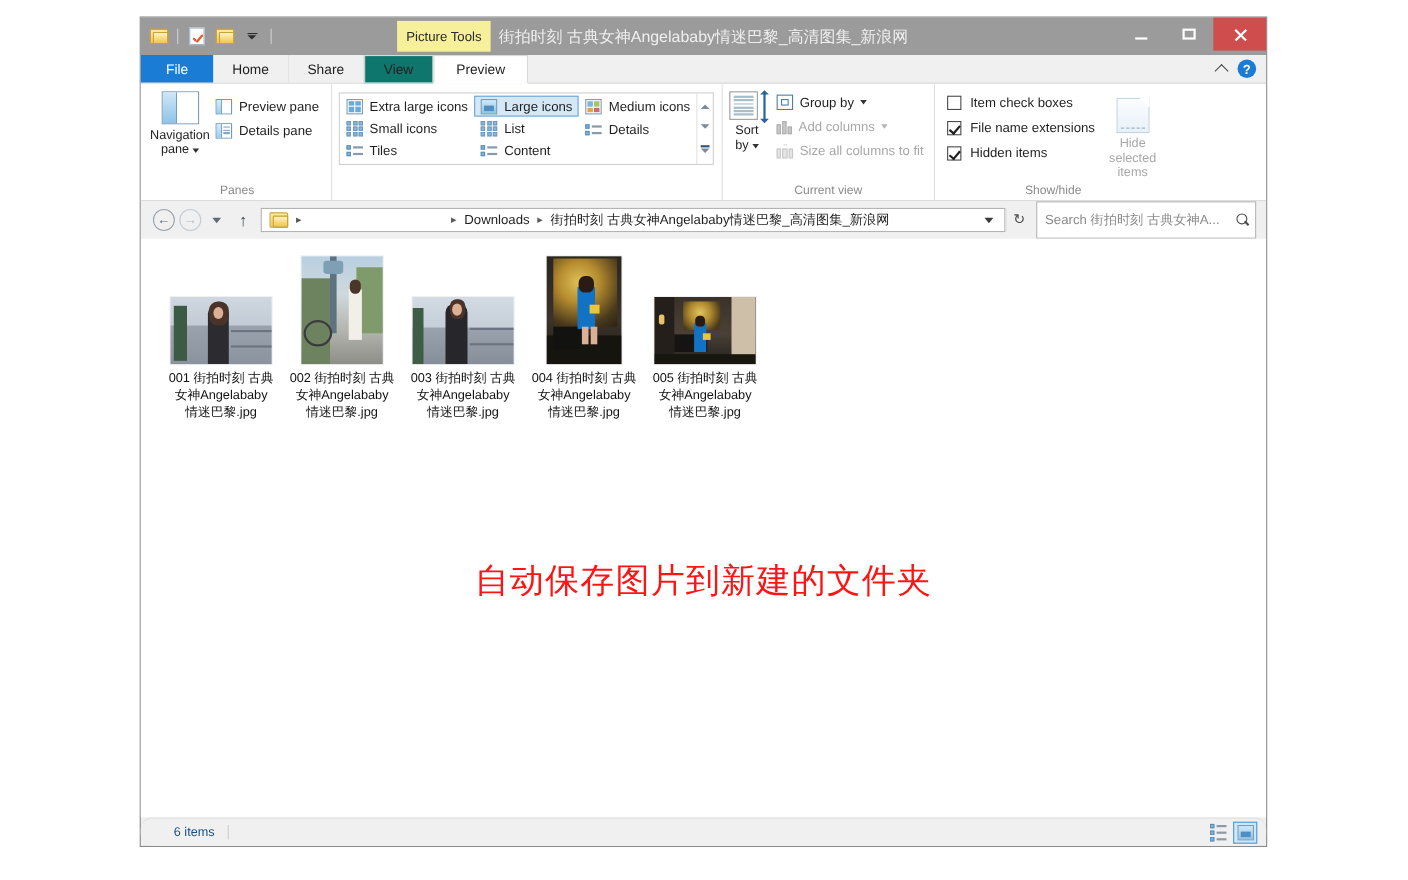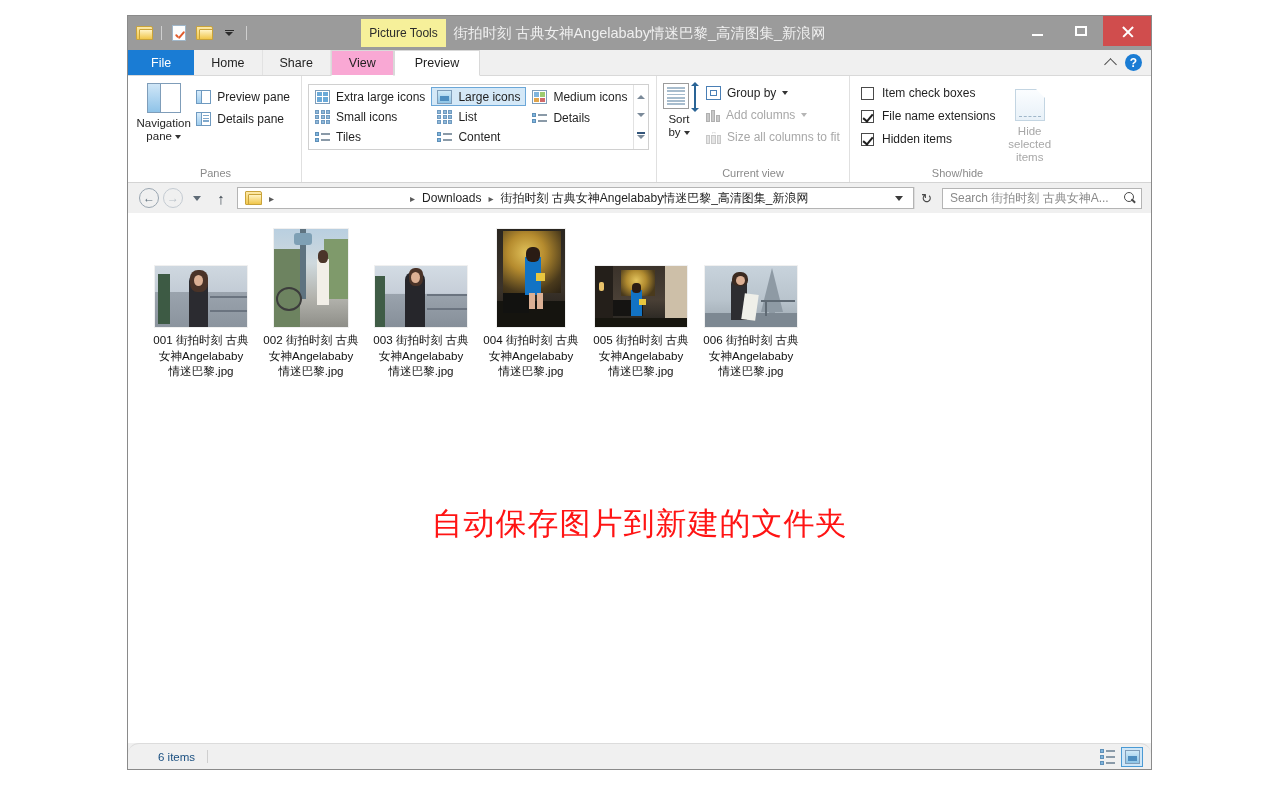--- a/index.html
+++ b/index.html
@@ -87,21 +87,21 @@
     height: 26px; flex: 0 0 26px; background: #f0f0f0;
     display: flex; align-items: stretch; position: relative;
     border-bottom: 1px solid #d9d9d9;
   }
   .tab {
     padding: 0 17px; display: flex; align-items: center; justify-content: center;
     font-size: 12.5px; color: #1f1f1f; background: #f0f0f0;
     border-right: 1px solid #e2e2e2;
   }
   .tab.file { background: #1a7cd4; color: #ffffff; padding: 0 23px; border-right: none; }
-  .tab.active { background: #f9a8d4; border-top: 1px solid #d9d9d9; border-left: 1px solid #d9d9d9; border-right: 1px solid #d9d9d9; border-bottom: 1px solid #ffffff; margin-bottom: -1px; }
+  .tab.active { background: #0f766e; border-top: 1px solid #d9d9d9; border-left: 1px solid #d9d9d9; border-right: 1px solid #d9d9d9; border-bottom: 1px solid #ffffff; margin-bottom: -1px; }
   .tab.ctxtab { background: #ffffff; border-top: 1px solid #d9d9d9; border-left: 1px solid #d9d9d9; border-right: 1px solid #d9d9d9; border-bottom: 1px solid #ffffff; margin-bottom: -1px; padding: 0 20px;}
   .tabstrip-right { margin-left: auto; display: flex; align-items: center; gap: 10px; padding-right: 9px; }
   .chev-up { width: 9px; height: 9px; border-left: 1.5px solid #4a4a4a; border-top: 1.5px solid #4a4a4a; transform: rotate(45deg); margin-top: 3px; }
   .help-ico {
     width: 17px; height: 17px; border-radius: 50%;
     background: #1a7cd4; color: #fff; font-size: 12px; font-weight: bold;
     display: flex; align-items: center; justify-content: center;
   }
 
   
@@ -223,21 +223,21 @@
     flex: 1; height: 22px; background: #ffffff; border: 1px solid #b4b4b4;
     display: flex; align-items: center; padding: 0 2px 0 4px; margin-left: 4px;
   }
   .crumb { display: flex; align-items: center; font-size: 12px; color: #1f1f1f; padding: 0 3px; height: 19px; }
   .crumb-sep { color: #5a5a5a; font-size: 10px; padding: 0 4px; }
   .crumbgap { flex: 0 0 128px; }
   .crumbbox .spacer { flex: 1; }
   .crumb-caret { width: 0; height: 0; border-left: 4px solid transparent; border-right: 4px solid transparent; border-top: 5px solid #3a3a3a; margin-right: 8px; }
   .refresh-btn { width: 24px; height: 22px; display: flex; align-items: center; justify-content: center; border-left: 1px solid #dcdcdc; color: #4a4a4a; font-size: 13px; }
   .searchbox {
-    flex: 0 0 200px; height: 21px; background: #ffffff; border: 1px solid #b4b4b4;
+    flex: 0 0 200px; height: 34px; background: #ffffff; border: 1px solid #b4b4b4;
     display: flex; align-items: center; padding: 0 4px 0 7px; margin-left: 4px;
   }
   .searchbox .ph { flex: 1; font-size: 12px; color: #8a8a8a; white-space: nowrap; overflow: hidden; }
   .mag { position: relative; width: 13px; height: 13px; flex: 0 0 13px; }
   .mag:before { content:""; position: absolute; left: 0; top: 0; width: 8px; height: 8px; border: 1.5px solid #4a4a4a; border-radius: 50%; }
   .mag:after { content:""; position: absolute; left: 7px; top: 8px; width: 5px; height: 1.5px; background: #4a4a4a; transform: rotate(45deg); }
 
   
   .content { flex: 1; background: #ffffff; position: relative; overflow: hidden; }
   .filegrid { display: flex; padding: 14px 0 0 18px; gap: 0px; }
@@ -685,36 +685,20 @@
             <div style="position:absolute;left:36px;top:24px;width:11px;height:26px;background:#1273c4;"></div>
             <div style="position:absolute;left:38px;top:19px;width:7px;height:8px;background:#e0b594;border-radius:50%;"></div>
             <div style="position:absolute;left:37px;top:17px;width:9px;height:10px;background:#2a1c14;border-radius:4px 4px 40% 40%;"></div>
             <div style="position:absolute;left:44px;top:33px;width:7px;height:6px;background:#e8c73f;"></div>
             <div style="position:absolute;left:0;bottom:0;width:100%;height:9px;background:#17160f;"></div>
           </div>
         </div>
         <div class="fname">005 街拍时刻 古典女神Angelababy情迷巴黎.jpg</div>
       </div>
 
-      <div class="fileitem">
-        <div class="thumbwrap">
-          <div class="thumb" style="width:92px;height:61px;background:linear-gradient(180deg,#c8d3dc 0%,#b9c4cd 55%,#9aa5ae 100%);">
-            <div style="position:absolute;right:14px;top:2px;width:0;height:0;border-left:11px solid transparent;border-right:11px solid transparent;border-bottom:44px solid #8e9aa4;"></div>
-            <div style="position:absolute;right:22px;top:30px;width:6px;height:18px;background:#8e9aa4;"></div>
-            <div style="position:absolute;left:0;bottom:0;width:100%;height:14px;background:#7d8892;"></div>
-            <div style="position:absolute;left:26px;top:12px;width:16px;height:42px;background:#2d2d31;border-radius:6px 6px 0 0;"></div>
-            <div style="position:absolute;left:38px;top:28px;width:14px;height:26px;background:#efefe9;transform:rotate(8deg);"></div>
-            <div style="position:absolute;left:27px;top:6px;width:16px;height:14px;background:#3b2a20;border-radius:7px 7px 40% 40%;"></div>
-            <div style="position:absolute;left:31px;top:10px;width:9px;height:9px;background:#dcb094;border-radius:50%;"></div>
-            <div style="position:absolute;left:56px;top:34px;right:2px;height:2px;background:#5f6a74;"></div>
-            <div style="position:absolute;left:60px;top:36px;width:2px;height:14px;background:#5f6a74;"></div>
-          </div>
-        </div>
-        <div class="fname">006 街拍时刻 古典女神Angelababy情迷巴黎.jpg</div>
-      </div>
 
     </div>
 
     <div class="annot">自动保存图片到新建的文件夹</div>
   </div>
 
   <div class="statusbar">
     <div class="status-text">6 items</div>
     <div class="status-div"></div>
     <div class="viewtoggles">

